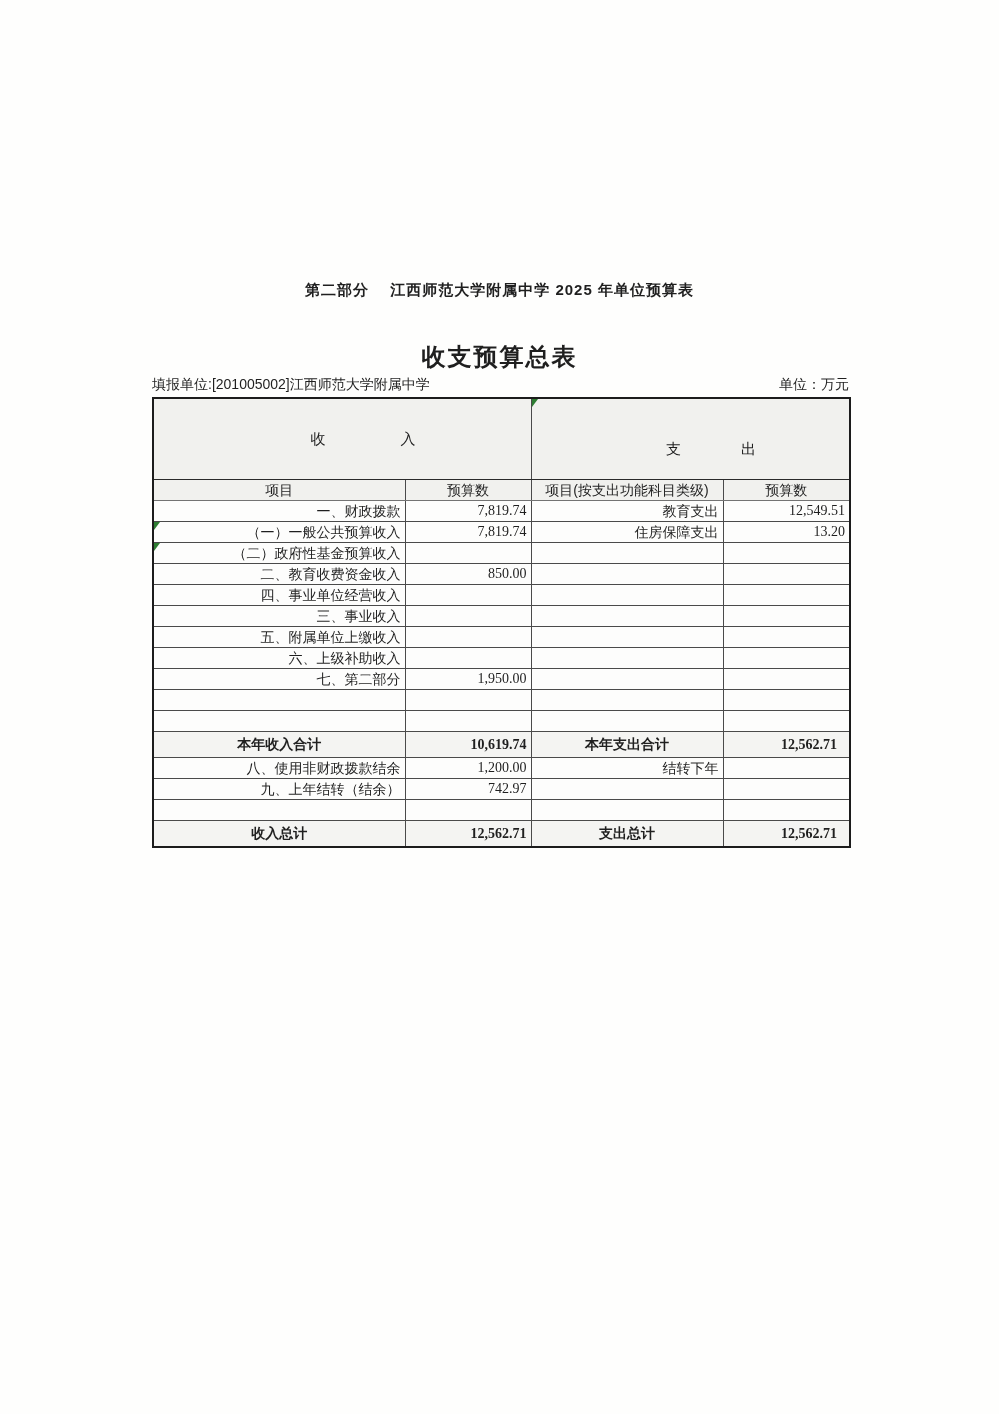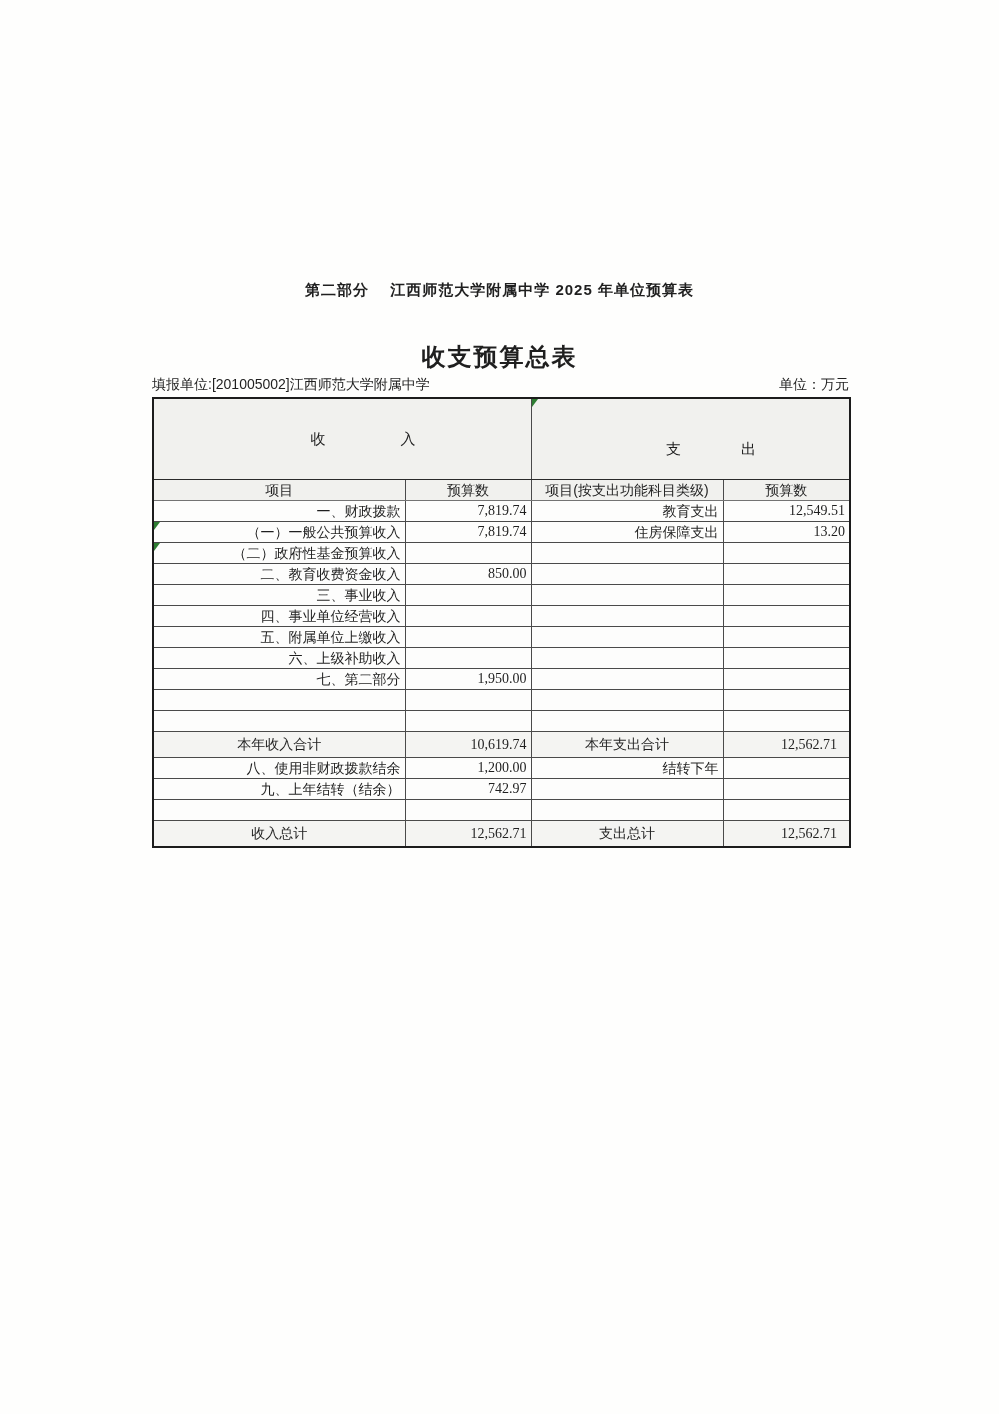--- a/index.html
+++ b/index.html
@@ -60,21 +60,21 @@
     border-bottom: 1px solid #2a2a2a;
   }
   tr.col-header th {
     background: #f1f1ee;
     text-align: center;
     border-bottom: 1px solid #737373;
   }
   td.item { text-align: right; }
   td.num  { text-align: right; font-family: "Liberation Serif", serif; }
   td.indent { padding-left: 48px; }
-  tr.total-row td { height: 25px; line-height: 25px; background: #f4f4f2; }
+  tr.total-row td { height: 25px; line-height: 25px; background: #f4f4f2; font-weight: bold; }
   tr.total-row td.item { text-align: center; }
   tr.total-row td:nth-child(4) { padding-right: 12px; }
   .marker {
     position: absolute; top: 0; left: 0;
     width: 0; height: 0;
     border-top: 8px solid #2e7d32;
     border-right: 6px solid transparent;
     pointer-events: none;
   }
 </style>
@@ -135,27 +135,27 @@
     <td class="item"></td>
     <td class="num"></td>
   </tr>
         <tr>
     <td class="item">二、教育收费资金收入</td>
     <td class="num">850.00</td>
     <td class="item"></td>
     <td class="num"></td>
   </tr>
         <tr>
+    <td class="item">四、事业单位经营收入</td>
+    <td class="num"></td>
+    <td class="item"></td>
+    <td class="num"></td>
+  </tr>
+        <tr>
     <td class="item">三、事业收入</td>
-    <td class="num"></td>
-    <td class="item"></td>
-    <td class="num"></td>
-  </tr>
-        <tr>
-    <td class="item">四、事业单位经营收入</td>
     <td class="num"></td>
     <td class="item"></td>
     <td class="num"></td>
   </tr>
         <tr>
     <td class="item">五、附属单位上缴收入</td>
     <td class="num"></td>
     <td class="item"></td>
     <td class="num"></td>
   </tr>

